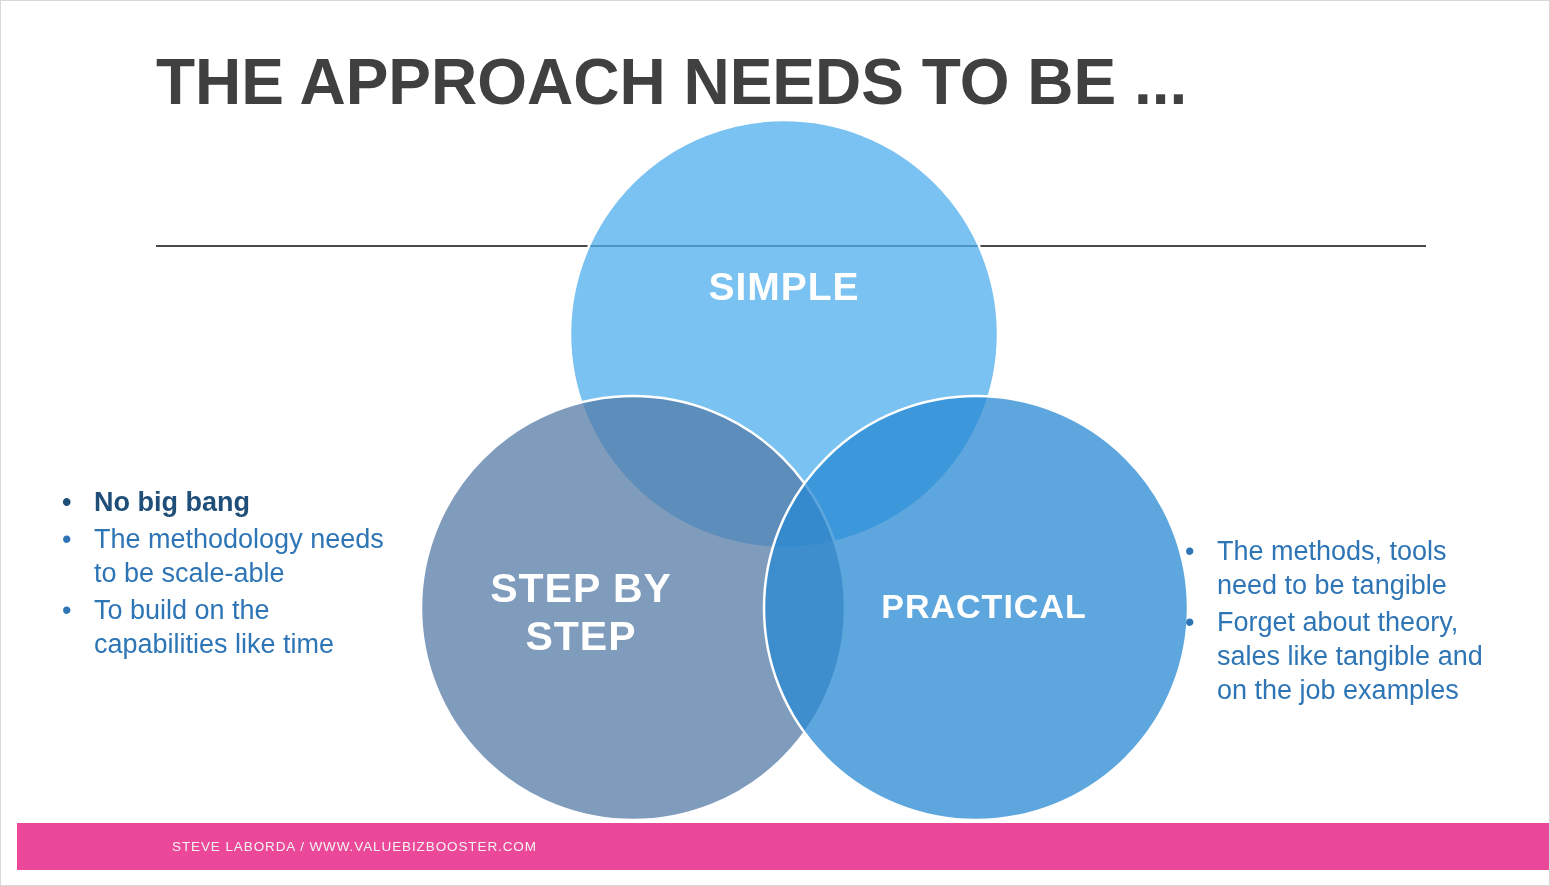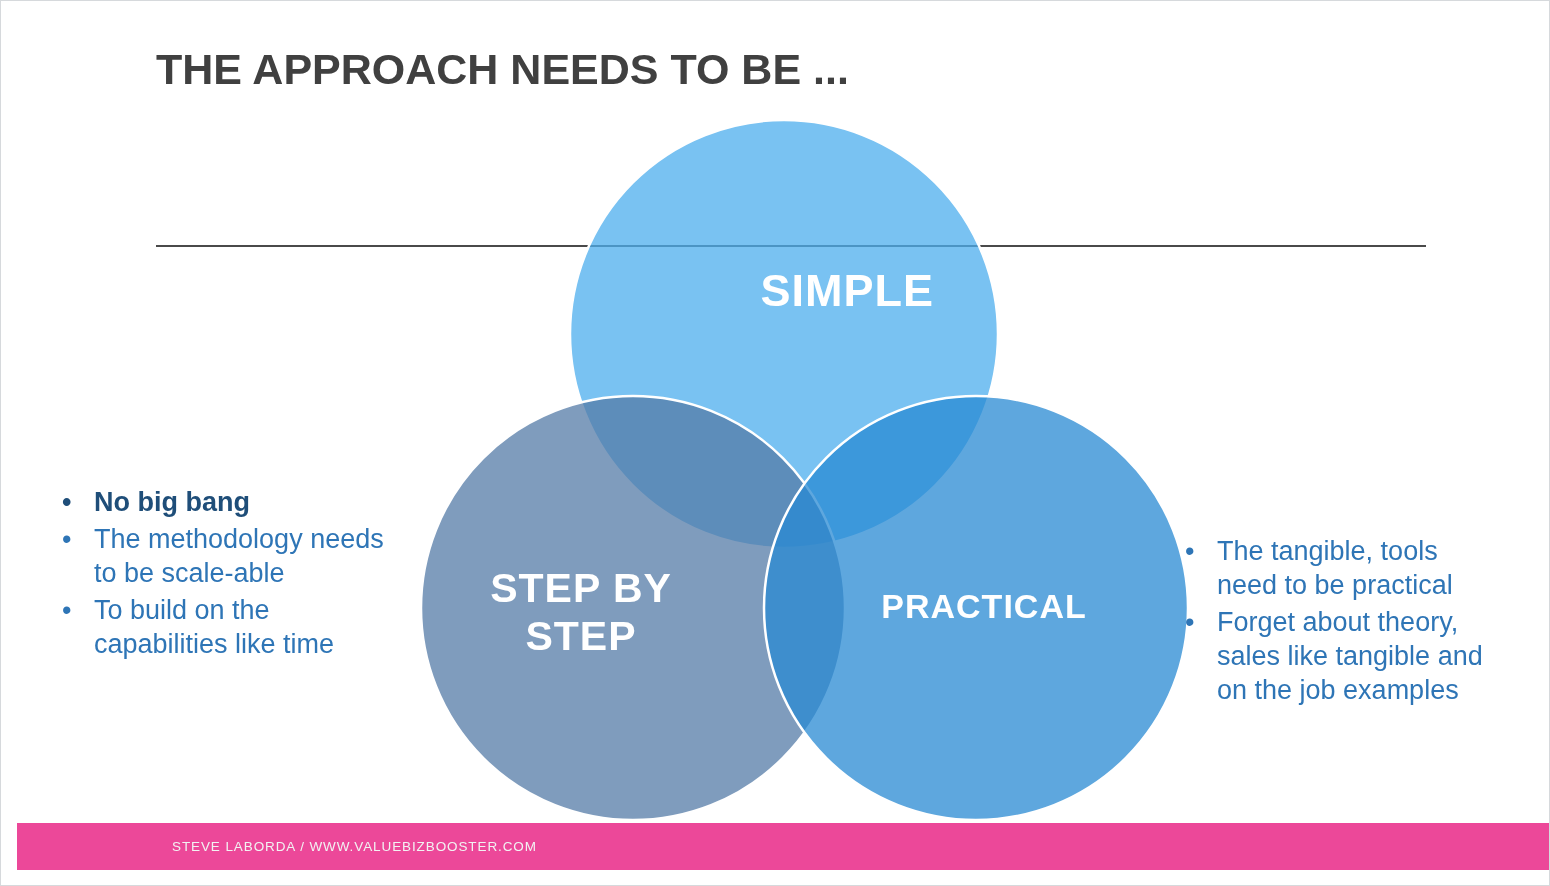--- a/index.html
+++ b/index.html
@@ -11,21 +11,21 @@
     overflow: hidden;
     box-sizing: border-box;
     border: 1px solid #d6d9dc;
     font-family: "Liberation Sans", sans-serif;
   }
   .page-title {
     position: absolute;
     left: 155px;
     top: 44px;
     margin: 0;
-    font-size: 43px;
+    font-size: 64px;
     font-weight: 700;
     letter-spacing: 0px;
     color: #404040;
   }
   .rule {
     position: absolute;
     left: 155px;
     top: 244px;
     width: 1270px;
     height: 0;
@@ -41,21 +41,21 @@
   }
   .circle-label {
     position: absolute;
     z-index: 2;
     color: #ffffff;
     font-weight: 700;
     text-align: center;
     letter-spacing: 1px;
     line-height: 1.18;
   }
-  .label-simple    { left: 633px; top: 263px; width: 300px; font-size: 45px; text-align: right; }
+  .label-simple    { left: 633px; top: 263px; width: 300px; font-size: 39px; }
   .label-step      { left: 450px; top: 563px; width: 260px; font-size: 41px; }
   .label-practical { left: 823px; top: 585px; width: 320px; font-size: 34px; }
   .bullets {
     position: absolute;
     z-index: 3;
     margin: 0;
     padding: 0;
     list-style: none;
     font-size: 27px;
     line-height: 34px;
@@ -119,21 +119,21 @@
   <div class="circle-label label-practical">PRACTICAL</div>
 
 
   <ul class="bullets bullets-left">
     <li class="lead">No big bang</li>
     <li>The methodology needs to be scale-able</li>
     <li>To build on the capabilities like time</li>
   </ul>
 
   <ul class="bullets bullets-right">
-    <li>The tangible, tools need to be practical</li>
+    <li>The methods, tools need to be tangible</li>
     <li>Forget about theory, sales like tangible and on the job examples</li>
   </ul>
 
   <div class="footer-bar">
     <span class="footer-text">STEVE LABORDA / WWW.VALUEBIZBOOSTER.COM</span>
   </div>
 
 </div>
 
 </body></html>

